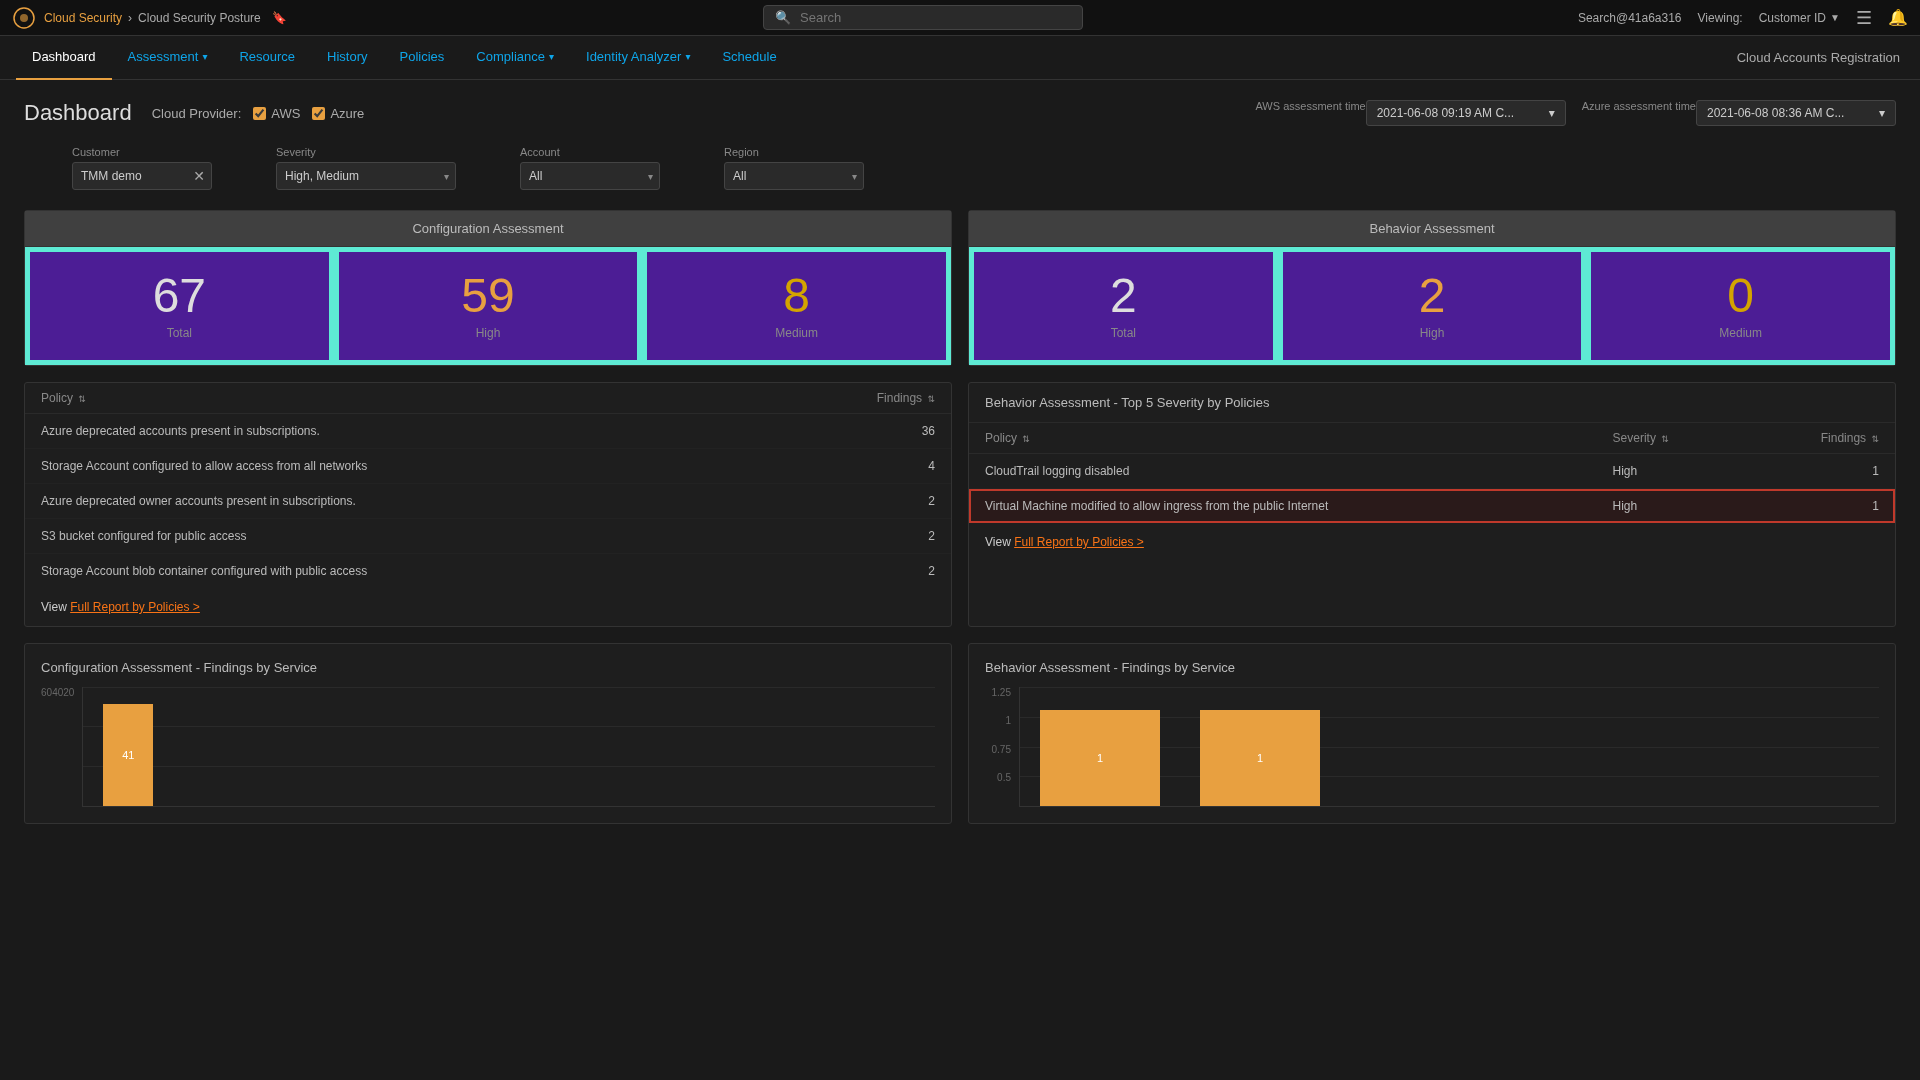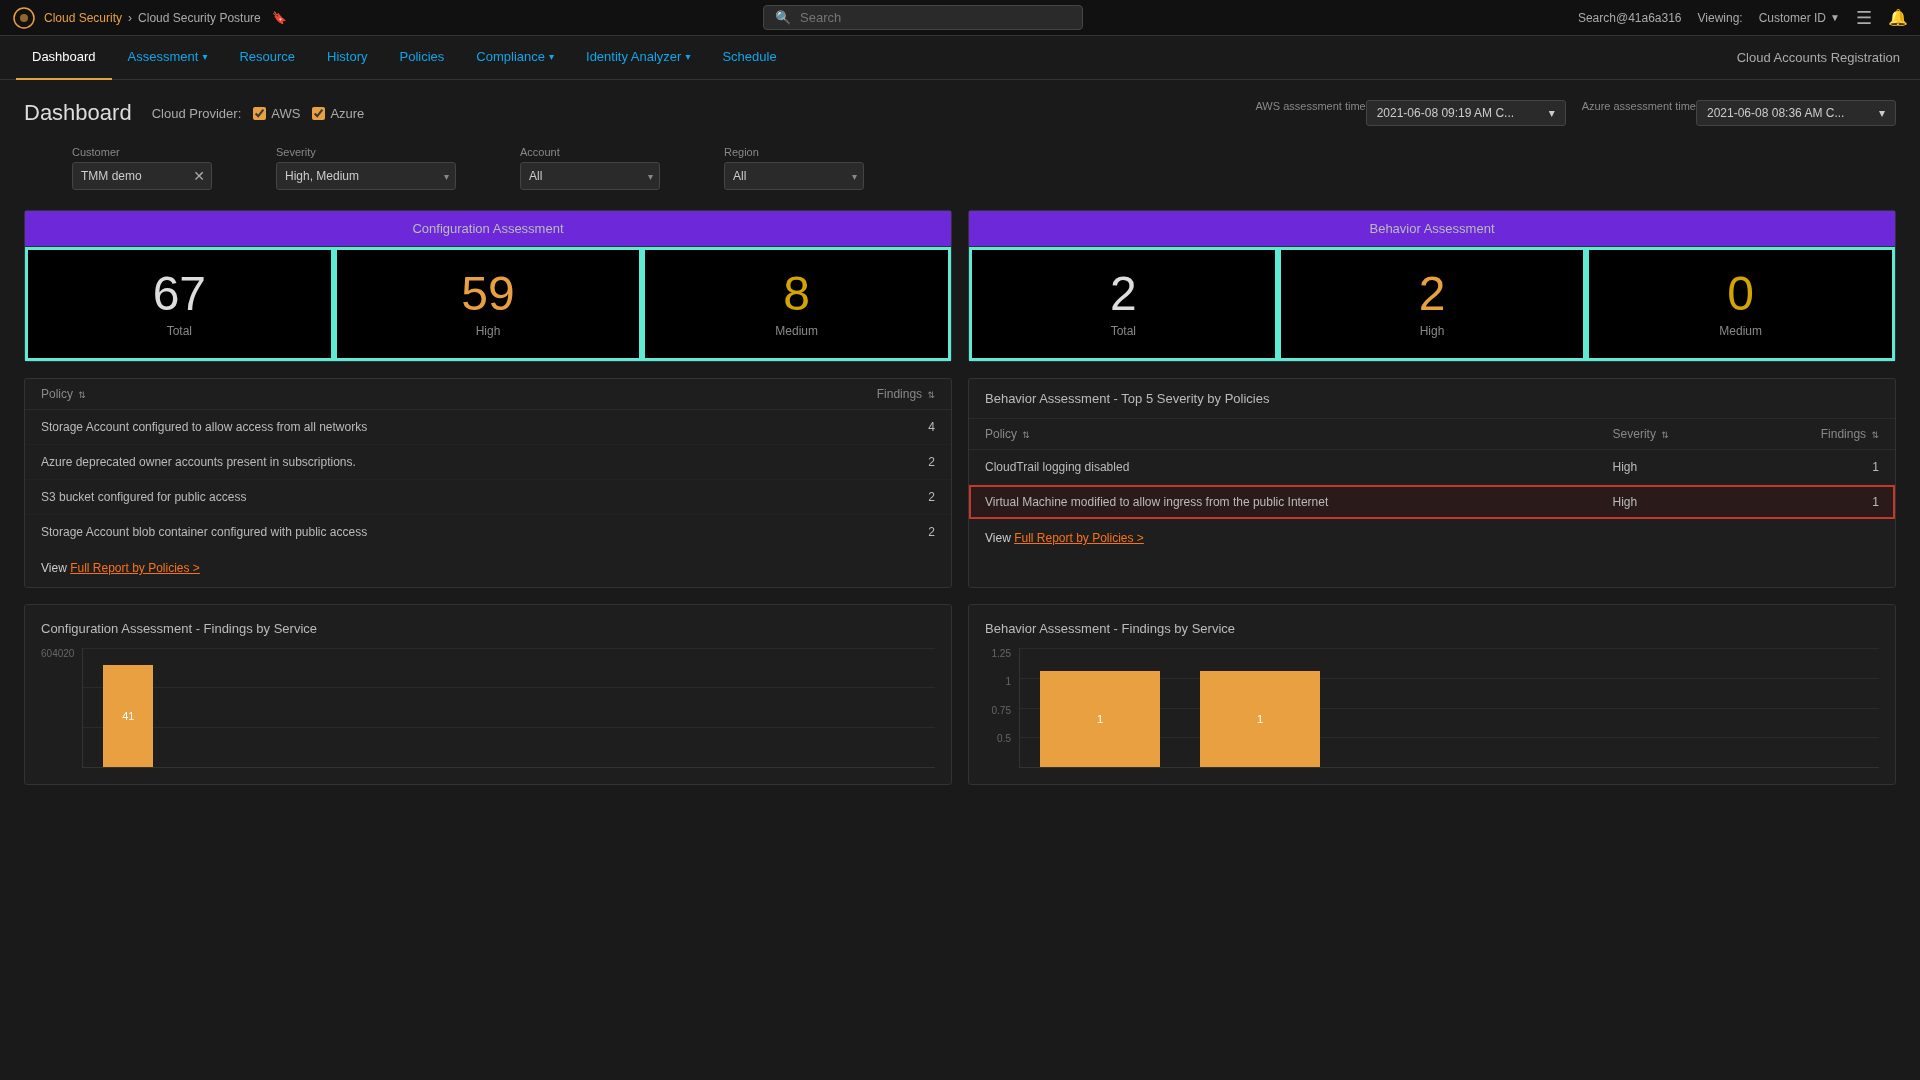--- a/index.html
+++ b/index.html
@@ -40,25 +40,25 @@
     .filter-group { display: flex; flex-direction: column; gap: 4px; margin-left: 48px; }
     .filter-label { font-size: 11px; color: #888; }
     .filter-select-container { display: flex; align-items: center; background: #2a2a2a; border: 1px solid #444; border-radius: 3px; min-width: 140px; }
     .filter-select { background: transparent; border: none; color: #ccc; font-size: 12px; padding: 6px 8px; outline: none; flex: 1; cursor: pointer; appearance: none; }
     .filter-arrow { color: #888; padding: 0 6px; pointer-events: none; font-size: 10px; }
     .filter-clear { color: #aaa; padding: 0 6px; cursor: pointer; font-size: 14px; }
 
     
     .panels-row { display: flex; gap: 16px; margin-bottom: 16px; }
     .panel { flex: 1; background: #222; border: 1px solid #333; border-radius: 3px; }
-    .panel-header { background: #6d28d9; padding: 10px 16px; font-size: 13px; color: #bbb; border-bottom: 1px solid #333; text-align: center; }
+    .panel-header { background: #404040; padding: 10px 16px; font-size: 13px; color: #bbb; border-bottom: 1px solid #333; text-align: center; }
 
     
     .stats-row { display: flex; gap: 0; }
-    .stat-card { flex: 1; background: #000000; border: 3px solid #5eead4; padding: 20px; text-align: center; }
+    .stat-card { flex: 1; background: #4c1d95; border: 5px solid #5eead4; padding: 20px; text-align: center; }
     .stat-number { font-size: 48px; font-weight: 200; line-height: 1; }
     .stat-number.white { color: #ddd; }
     .stat-number.orange { color: #e8a040; }
     .stat-number.yellow { color: #d4a400; }
     .stat-label { font-size: 12px; color: #888; margin-top: 6px; }
 
     
     .table-panels { display: flex; gap: 16px; margin-bottom: 16px; }
     .table-panel { flex: 1; background: #1e1e1e; border: 1px solid #333; border-radius: 3px; }
     .table-panel-title { padding: 12px 16px; font-size: 13px; color: #bbb; border-bottom: 1px solid #2a2a2a; }
@@ -264,20 +264,24 @@
               <span>Policy</span>
               <span class="sort-icon">⇅</span>
             </th>
             <th style="text-align:right;">
               <span>Findings</span>
               <span class="sort-icon">⇅</span>
             </th>
           </tr>
         </thead>
         <tbody id="config-table-body">
+        <tr>
+      <td>Azure deprecated accounts present in subscriptions.</td>
+      <td class="findings-val" style="text-align:right;">36</td>
+    </tr>
             <tr>
       <td>Storage Account configured to allow access from all networks</td>
       <td class="findings-val" style="text-align:right;">4</td>
     </tr>
             <tr>
       <td>Azure deprecated owner accounts present in subscriptions.</td>
       <td class="findings-val" style="text-align:right;">2</td>
     </tr>
             <tr>
       <td>S3 bucket configured for public access</td>

